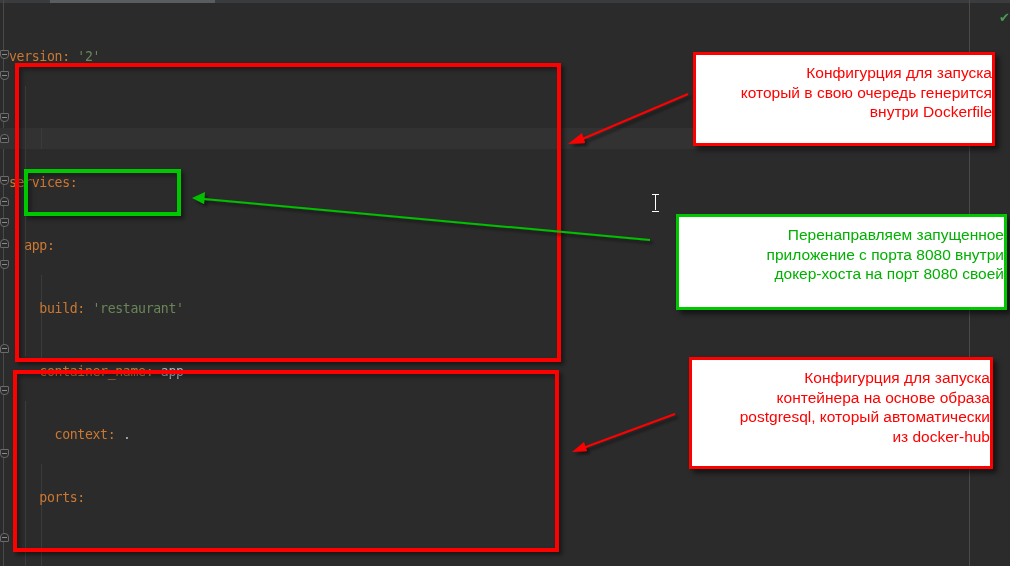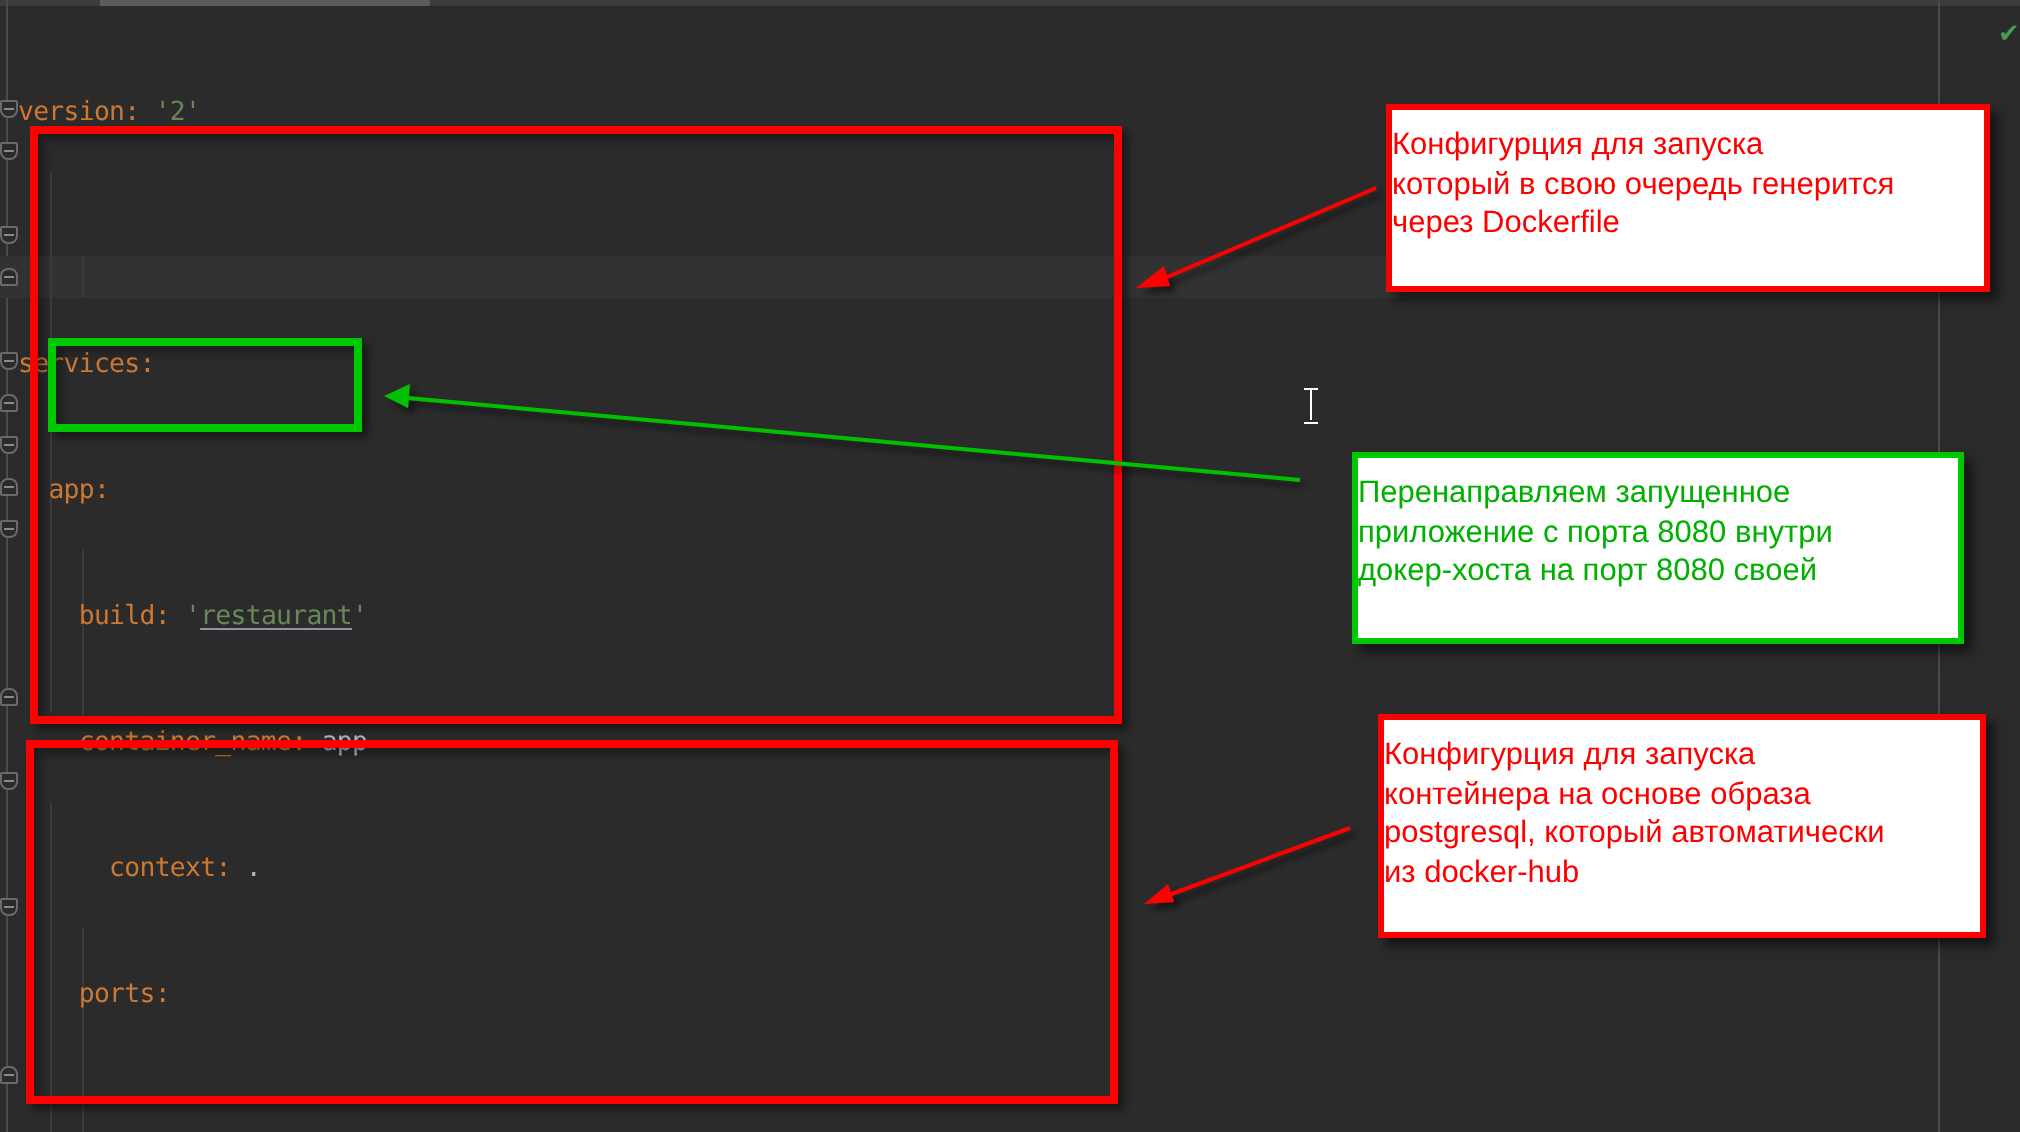--- a/index.html
+++ b/index.html
@@ -11,29 +11,29 @@
   .gutter-line { position: absolute; left: 3px; top: 0; width: 1px; height: 566px; background: #4a4a4a; }
   .margin-guide { position: absolute; left: 969px; top: 0; width: 1px; height: 566px; background: #4a4a4a; }
   .check-icon { position: absolute; left: 999px; top: 10px; color: #499c54; font-size: 13px; font-family: "DejaVu Sans", sans-serif; font-weight: bold; }
   .current-line { position: absolute; left: 0; top: 128px; width: 969px; height: 21px; background: #323232; }
   .code { position: absolute; left: 9px; top: 4px; font-size: 13.2px; line-height: 21px; white-space: pre; color: #a9b7c6; letter-spacing: -0.35px; }
   .code .line { height: 21px; }
   .k { color: #cc7832; }
   .p { color: #cc7832; }
   .v { color: #a9b7c6; }
   .s { color: #6a8759; }
-  .u { text-decoration: underline; text-decoration-color: #8a96a8; text-underline-offset: 2px; }
+  .u { text-decoration-color: #8a96a8; text-underline-offset: 2px; }
   .fold { position: absolute; left: 0; width: 9px; height: 9px; border: 1px solid #6a6a6a; border-radius: 1px 1px 4px 4px; background: #2b2b2b; }
   .fold::after { content: ""; position: absolute; left: 1px; top: 3px; width: 5px; height: 1px; background: #8a8a8a; }
   .fold.up { border-radius: 4px 4px 1px 1px; }
   .indent-guide { position: absolute; width: 1px; background: #3b3b3b; }
   .box { position: absolute; border-style: solid; box-shadow: 3px 3px 4px rgba(0,0,0,0.45), inset 3px 3px 4px rgba(0,0,0,0.35); }
   .box-red { border-color: #ff0000; border-width: 4px; }
   .box-green { border-color: #00c800; border-width: 4px; }
-  .callout { position: absolute; background: #ffffff; font-family: "Liberation Sans", "DejaVu Sans", sans-serif; font-size: 15.5px; line-height: 19.5px; text-align: left; padding-top: 8px; box-shadow: 4px 4px 5px rgba(0,0,0,0.55); }
+  .callout { position: absolute; background: #ffffff; font-family: "Liberation Sans", "DejaVu Sans", sans-serif; font-size: 15.5px; line-height: 19.5px; text-align: right; padding-top: 8px; box-shadow: 4px 4px 5px rgba(0,0,0,0.55); }
   .callout-red { border: 3px solid #ff0000; color: #ff0000; }
   .callout-green { border: 3px solid #00c800; color: #00b000; }
   .callout .ln { display: block; }
   svg.arrows { position: absolute; left: 0; top: 0; width: 1010px; height: 566px; pointer-events: none; }
   .cursor-ibeam { position: absolute; left: 651px; top: 194px; width: 9px; height: 16px; }
   .cursor-ibeam::before { content: ""; position: absolute; left: 4px; top: 0; width: 1px; height: 16px; background: #ffffff; }
   .cursor-ibeam::after { content: ""; position: absolute; left: 1px; top: 0; width: 7px; height: 16px; border-top: 1px solid #fff; border-bottom: 1px solid #fff; }
 </style>
 </head>
 <body>
@@ -111,23 +111,23 @@
       <line x1="650" y1="240" x2="204" y2="199" stroke="#00c000" stroke-width="2"></line>
       <polygon points="192,198 205,192 204,204" fill="#00c000"></polygon>
       <line x1="675" y1="414" x2="583" y2="448" stroke="#ff0000" stroke-width="2"></line>
       <polygon points="572,452 584,442 587,451" fill="#ff0000"></polygon>
     </g>
   </svg>
 
   <div class="callout callout-red" style="left:693px; top:52px; width:302px; height:94px;">
     <span class="ln">Конфигурция для запуска</span>
     <span class="ln">который в свою очередь генерится</span>
-    <span class="ln">через Dockerfile</span>
+    <span class="ln">внутри Dockerfile</span>
   </div>
-  <div class="callout callout-green" style="left:676px; top:226px; width:306px; height:96px;">
+  <div class="callout callout-green" style="left:676px; top:214px; width:331px; height:96px;">
     <span class="ln">Перенаправляем запущенное</span>
     <span class="ln">приложение с порта 8080 внутри</span>
     <span class="ln">докер-хоста на порт 8080 своей</span>
   </div>
   <div class="callout callout-red" style="left:689px; top:357px; width:304px; height:112px;">
     <span class="ln">Конфигурция для запуска</span>
     <span class="ln">контейнера на основе образа</span>
     <span class="ln">postgresql, который автоматически</span>
     <span class="ln">из docker-hub</span>
   </div>

